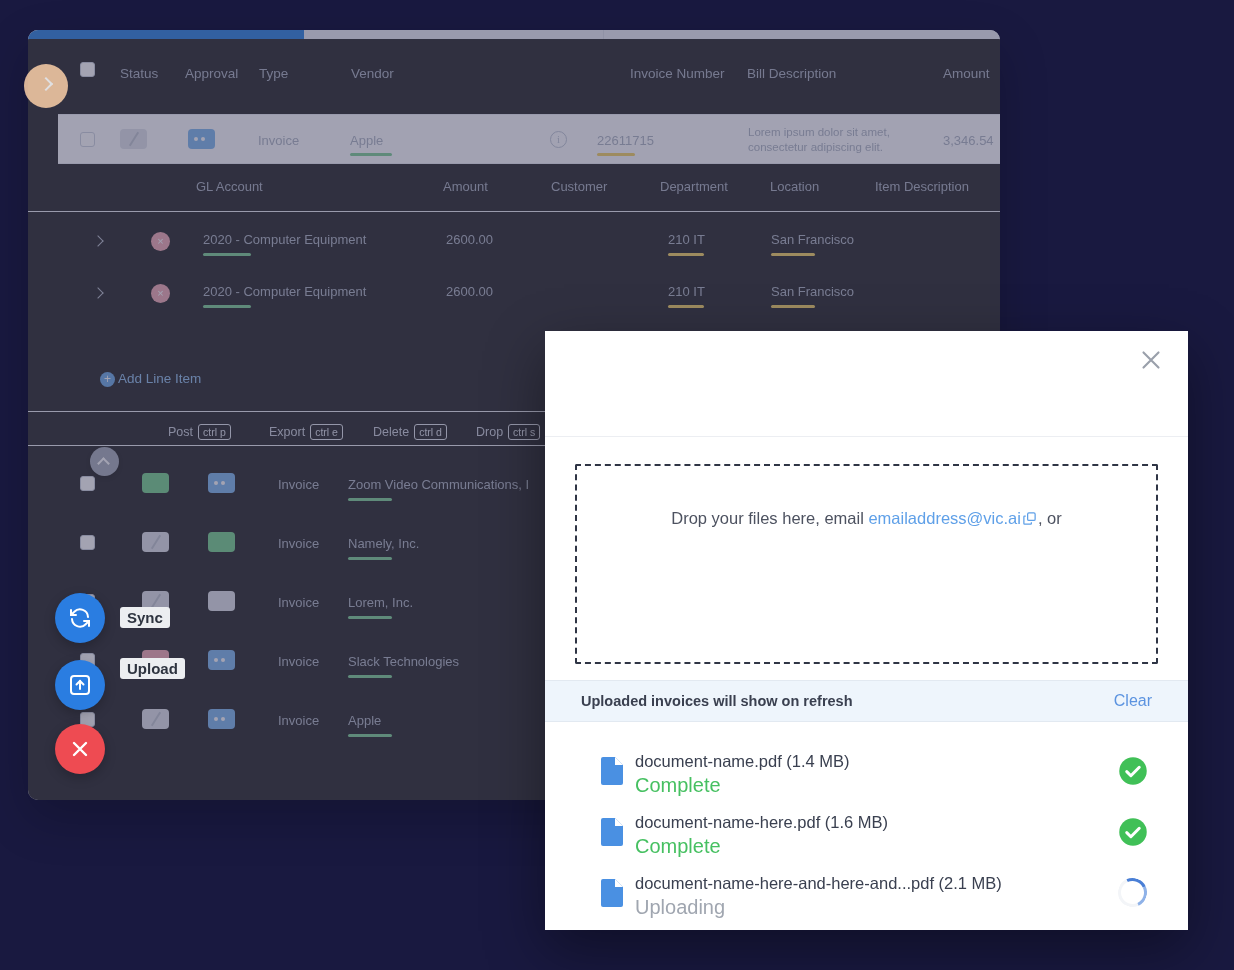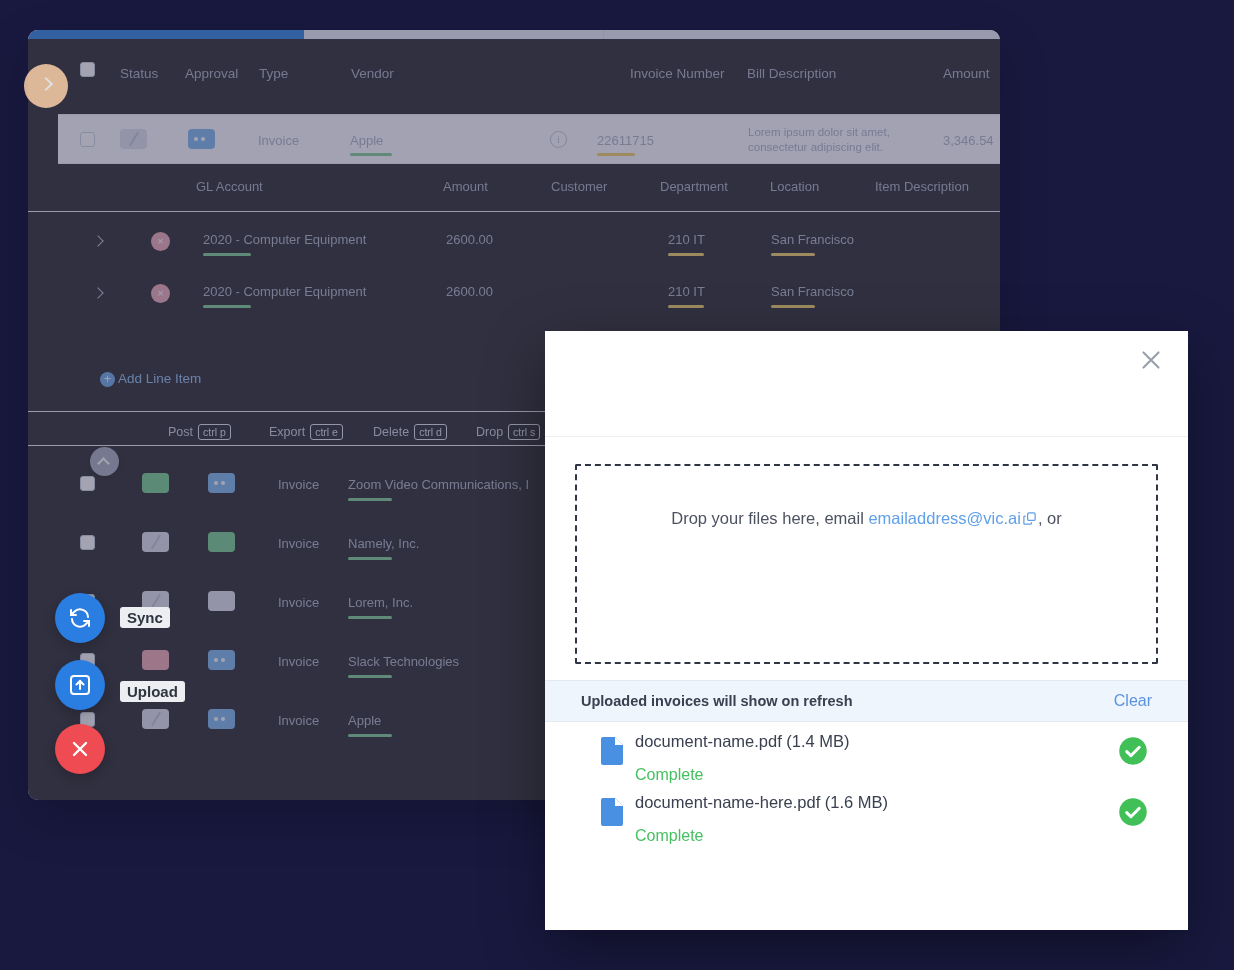--- a/index.html
+++ b/index.html
@@ -128,21 +128,21 @@
     box-shadow: 0 4px 12px rgba(0,0,0,0.22);
   }
   .fab.sync   { left: 55px; top: 593px; background: #2a7de1; }
   .fab.upload { left: 55px; top: 660px; background: #2a7de1; }
   .fab.close  { left: 55px; top: 724px; background: #ee4b52; }
   .fab-label {
     position: absolute; font-size: 15px; color: #2e3440; font-weight: bold;
     background: #eceef1; padding: 2px 7px; border-radius: 3px;
   }
   .fab-label.l1 { left: 120px; top: 607px; }
-  .fab-label.l2 { left: 120px; top: 681px; }
+  .fab-label.l2 { left: 120px; top: 658px; }
   .ico-sync, .ico-upload, .ico-x { position: absolute; left: 13px; top: 13px; width: 24px; height: 24px; }
 
   
   .modal {
     position: absolute; left: 545px; top: 331px;
     width: 643px; height: 599px;
     background: #ffffff;
     box-shadow: 0 20px 55px rgba(0,0,0,0.40);
     overflow: hidden;
   }
@@ -183,25 +183,25 @@
   }
   .lh-title {
     position: absolute; left: 36px; top: 12px; font-size: 14.5px;
     font-weight: bold; color: #3a4050;
   }
   .lh-clear {
     position: absolute; right: 36px; top: 11px; font-size: 16px;
     color: #5b93e0; cursor: pointer;
   }
 
-  .file-list { position: absolute; left: 0; top: 391px; width: 100%; }
+  .file-list { position: absolute; left: 0; top: 411px; width: 100%; }
   .file-item { position: relative; height: 61px; }
   .file-ico { position: absolute; left: 56px; top: 15px; }
   .file-name { position: absolute; left: 90px; top: 10px; font-size: 16.5px; color: #3a4050; white-space: nowrap; }
-  .file-status { position: absolute; left: 90px; top: 32px; font-size: 16px; margin-top: 12px; }
+  .file-status { position: absolute; left: 90px; top: 32px; font-size: 20px; }
   .file-status.complete { color: #46c061; }
   .file-status.uploading { color: #a0a6b0; }
   .file-state { position: absolute; right: 40px; top: 14px; width: 30px; height: 30px; }
   .spinner {
     width: 29px; height: 29px; border-radius: 50%;
     border: 3px solid #f3f5f8; border-top-color: #4a7fd6; border-right-color: #8fb2e8;
     transform: rotate(20deg);
   }
 </style>
 </head>
@@ -459,17 +459,30 @@
         <div class="file-name">document-name-here.pdf (1.6 MB)</div>
         <div class="file-status complete">Complete</div>
         <div class="file-state">
           <svg width="30" height="30" viewBox="0 0 24 24">
               <circle cx="12" cy="12" r="11" fill="#40c057"></circle>
               <path d="M7 12.5l3.3 3.3L17 9" fill="none" stroke="#fff" stroke-width="2.4" stroke-linecap="round" stroke-linejoin="round"></path>
             </svg>
         </div>
       </div>
 
+      <div class="file-item">
+        <span class="file-ico">
+          <svg width="22" height="28" viewBox="0 0 22 28">
+              <path d="M2 0h12l8 8v18a2 2 0 0 1-2 2H2a2 2 0 0 1-2-2V2a2 2 0 0 1 2-2z" fill="#4a90e2"></path>
+              <path d="M14 0l8 8h-8z" fill="#ffffff"></path>
+            </svg>
+        </span>
+        <div class="file-name">document-name-here-and-here-and...pdf (2.1 MB)</div>
+        <div class="file-status uploading">Uploading</div>
+        <div class="file-state">
+          <div class="spinner"></div>
+        </div>
+      </div>
 
     </div>
   </div>
 
 </div>
 
 </body></html>

